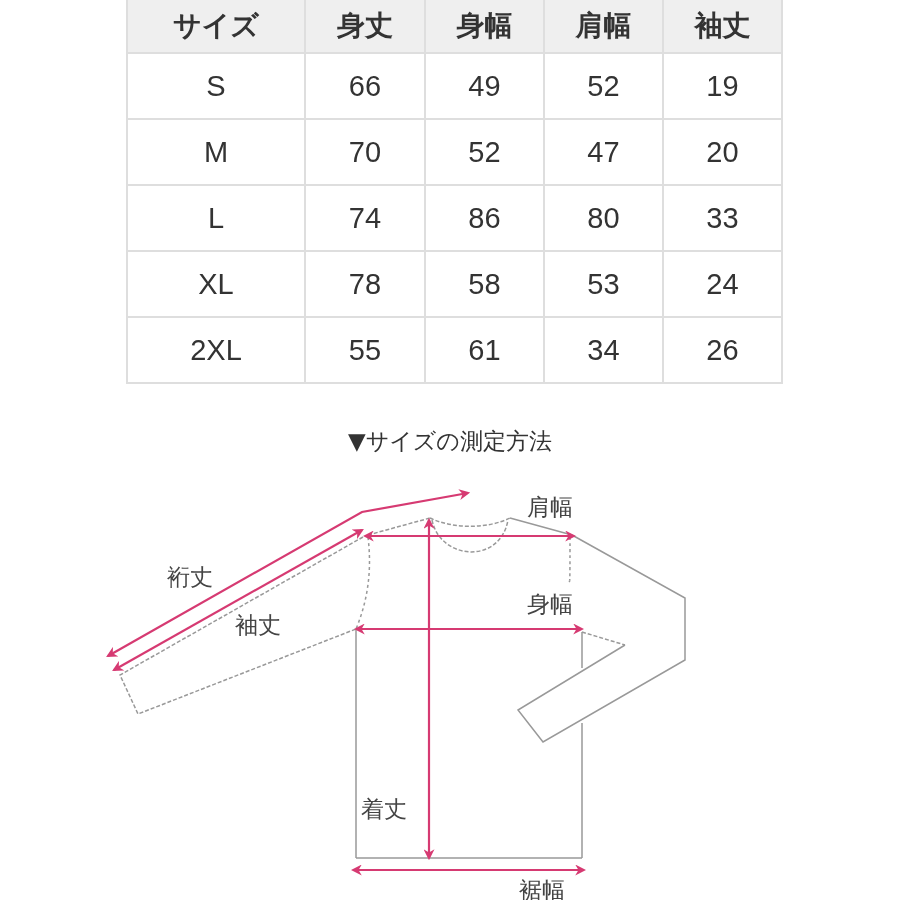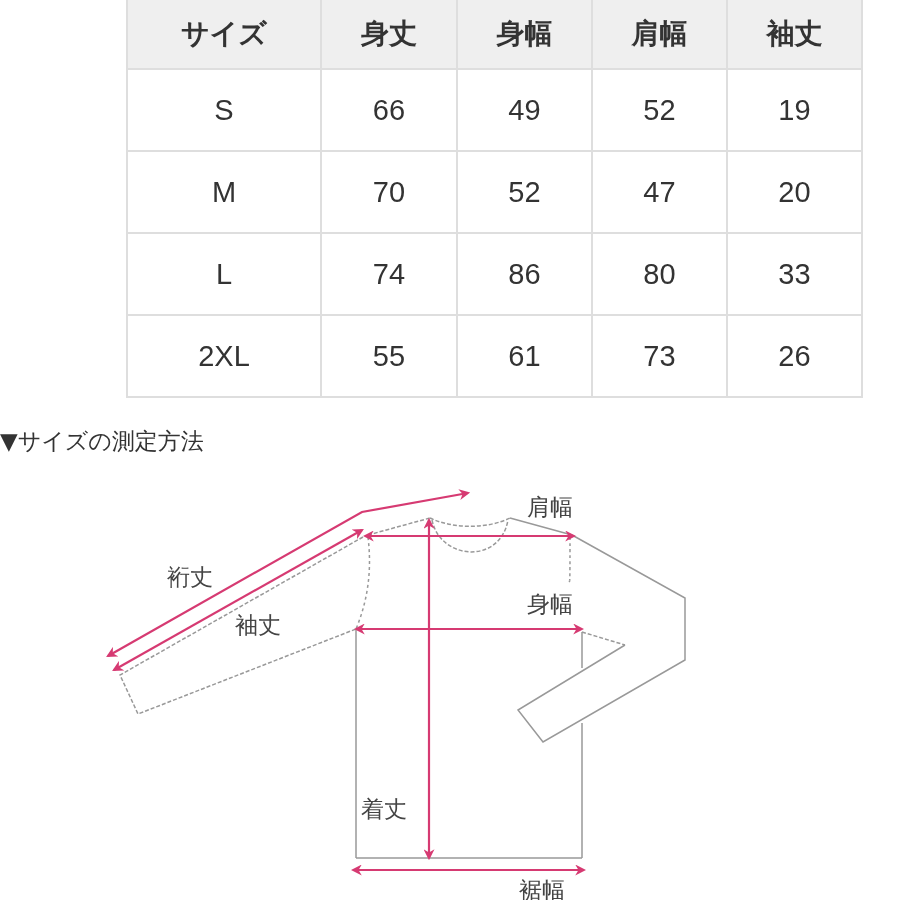--- a/index.html
+++ b/index.html
@@ -1,27 +1,27 @@
 <!DOCTYPE html>
 <html><head>
   <meta charset="utf-8">
   <style>
     html, body { margin: 0; padding: 0; background: #ffffff; }
     body { width: 900px; height: 900px; position: relative; overflow: hidden;
            font-family: "DejaVu Sans", "Liberation Sans", sans-serif; color: #333333; }
     .size-table { position: absolute; left: 126px; top: -2px; border-collapse: collapse;
                   table-layout: fixed; }
-    .size-table th, .size-table td { border: 2px solid #dedede; text-align: center; padding: 8px; }
+    .size-table th, .size-table td { border: 2px solid #dedede; text-align: center; padding: 0; }
     .size-table th { background: #efefef; height: 52px; font-size: 28px; font-weight: bold;
                      color: #333333; }
     .size-table td { background: #ffffff; height: 64px; font-size: 29px; font-weight: normal;
                      color: #333333; font-family: "Liberation Sans", sans-serif; }
     .col-0 { width: 176px; } .col-1 { width: 118px; } .col-2 { width: 117px; }
     .col-3 { width: 117px; } .col-4 { width: 117px; }
-    .section-title { position: absolute; left: 0; width: 900px; top: 426px; 
+    .section-title { position: absolute; left: 0; width: 900px; top: 426px; text-align: center;
                      font-size: 23px; color: #333333; }
     .diagram { position: absolute; left: 0; top: 470px; width: 900px; height: 430px; }
     .diagram text { font-family: "DejaVu Sans", sans-serif; font-size: 23px; fill: #444444; }
   </style>
 </head>
 <body>
 
 <table class="size-table">
   <thead>
     <tr>
@@ -48,24 +48,31 @@
       <td>20</td>
     </tr>
     <tr>
       <td>L</td>
       <td>74</td>
       <td>86</td>
       <td>80</td>
       <td>33</td>
     </tr>
     <tr>
+      <td>XL</td>
+      <td>78</td>
+      <td>58</td>
+      <td>53</td>
+      <td>24</td>
+    </tr>
+    <tr>
       <td>2XL</td>
       <td>55</td>
       <td>61</td>
-      <td>73</td>
+      <td>34</td>
       <td>26</td>
     </tr>
   </tbody>
 </table>
 
 <div class="section-title">▼サイズの測定方法</div>
 
 <svg class="diagram" viewBox="0 470 900 430" xmlns="http://www.w3.org/2000/svg">
   <defs>
     <marker id="ah" viewBox="0 0 10 10" refX="8" refY="5" markerWidth="5" markerHeight="5" orient="auto-start-reverse">

